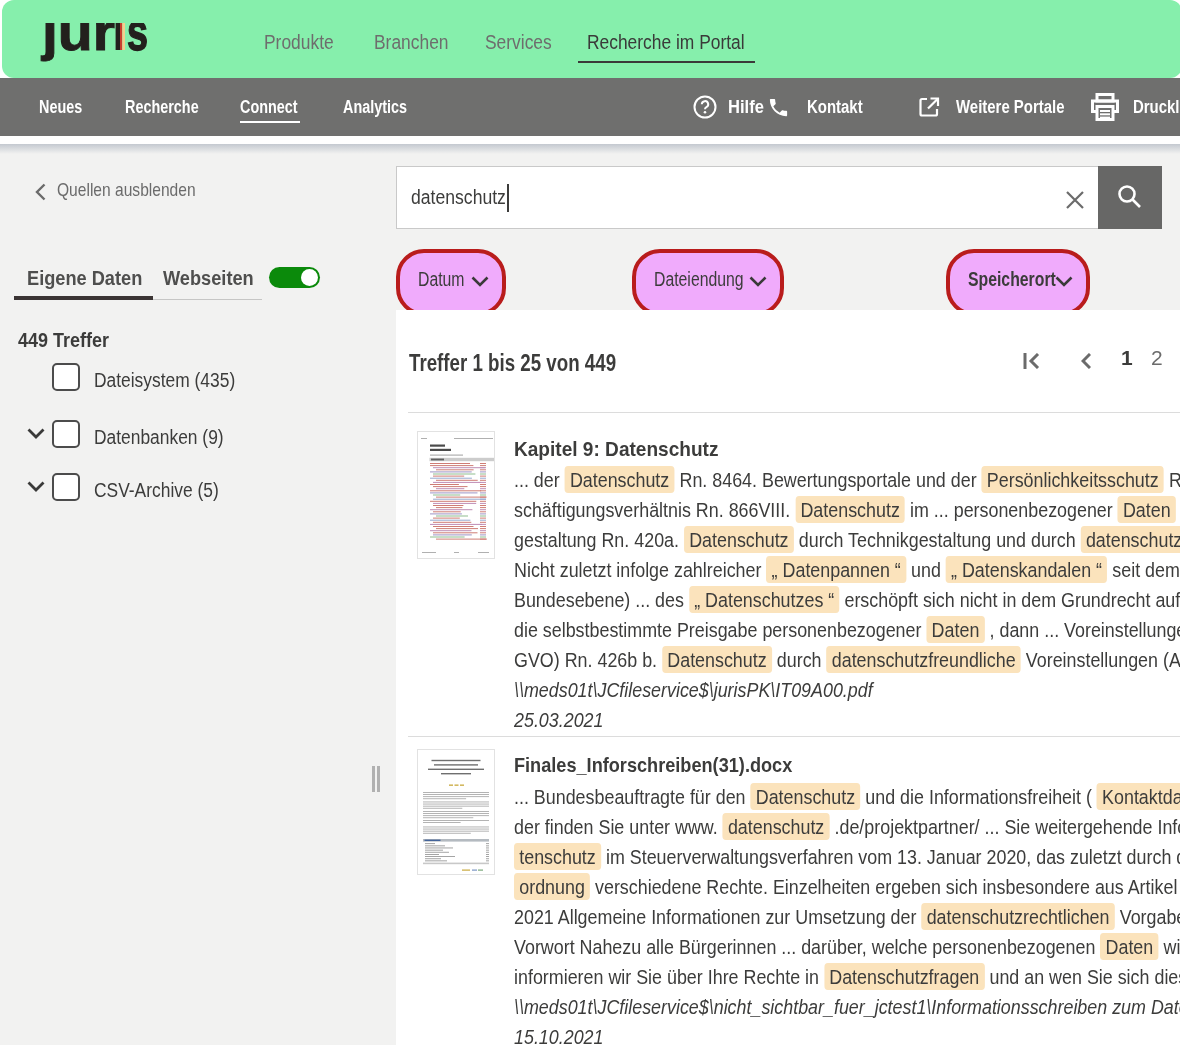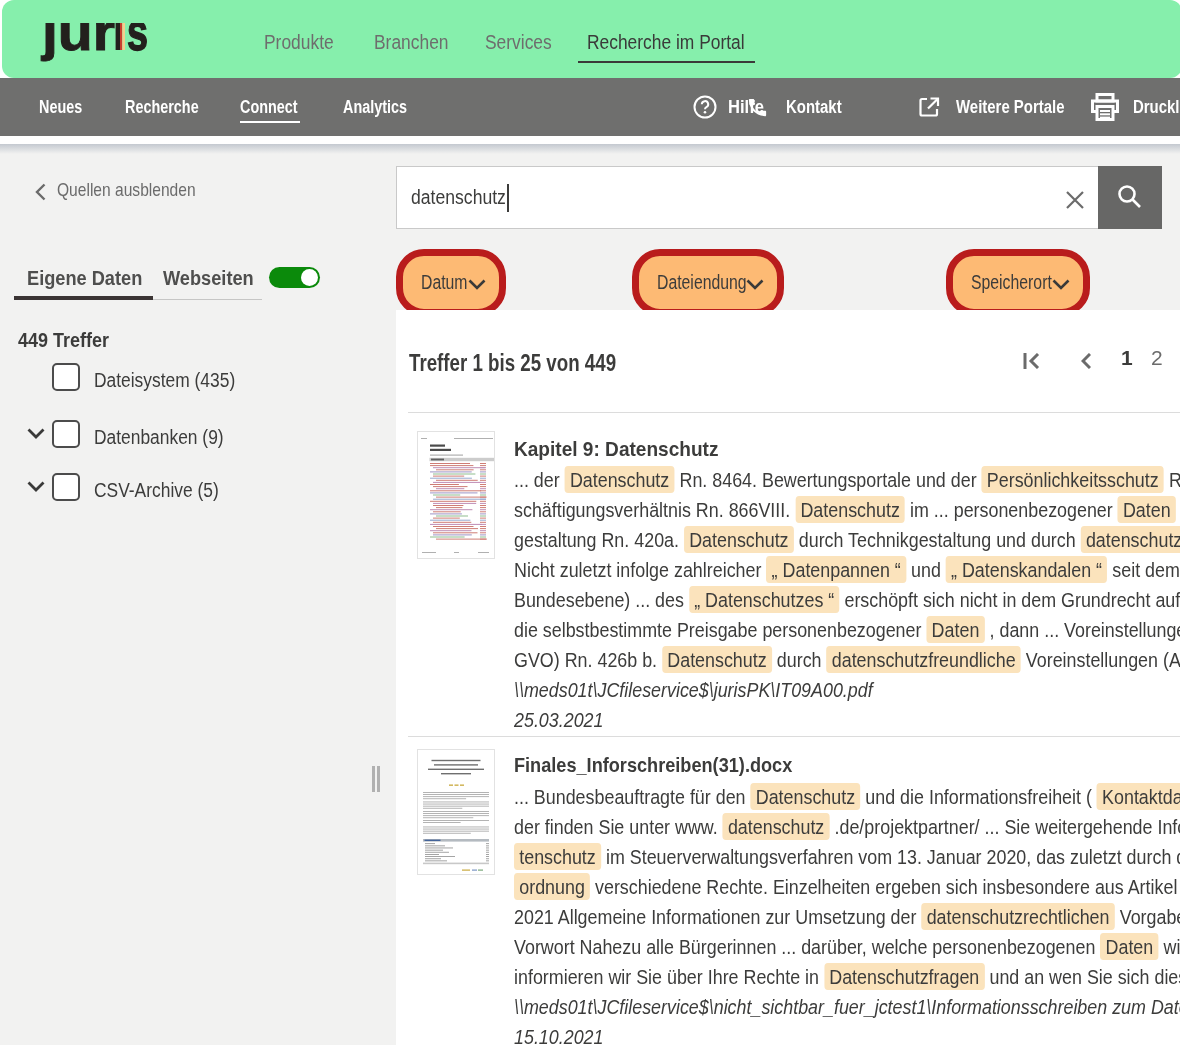--- a/index.html
+++ b/index.html
@@ -58,21 +58,21 @@
   
   .searchwrap { position:absolute; left:396px; top:22px; width:766px; height:63px; }
   .searchbox { position:absolute; left:0; top:0; width:702px; height:63px; background:#fff; border:1px solid #c9c9c9; border-right:none; }
   .searchtext { position:absolute; left:14px; top:19px; font-size:20px; color:#3c3c3b;
       transform:scaleX(0.88); transform-origin:0 50%; }
   .caret { position:absolute; left:110px; top:17px; width:2px; height:28px; background:#3c3c3b; }
   .clearx { position:absolute; left:668px; top:23px; }
   .searchbtn { position:absolute; left:702px; top:0; width:64px; height:63px; background:#676766; }
 
   
-  .pill { position:absolute; top:105px; height:67px; border:7px solid #b91c1c; border-radius:28px; background:#fdba74; }
+  .pill { position:absolute; top:105px; height:67px; border:4px solid #b91c1c; border-radius:28px; background:#f0abfc; }
   .pill span { position:absolute; left:18px; top:15px; font-size:20px; color:#3c3c3b; white-space:nowrap;
       transform:scaleX(0.79); transform-origin:0 50%; }
   .pill svg { position:absolute; right:13px; top:23px; }
 
   
   .panel { position:absolute; left:396px; top:166px; width:1000px; height:743px; background:#fff; }
   .phead { position:absolute; left:13px; top:39px; font-size:24px; font-weight:700; color:#3c3c3b;
       transform:scaleX(0.78); transform-origin:0 0; }
   .pgn { position:absolute; top:43px; }
   .phr { position:absolute; left:12px; top:102px; width:980px; height:1px; background:#dcdcdc; }
@@ -123,21 +123,21 @@
   <div class="dn-underline"></div>
 
   <div class="iconitem" style="left:693px;">
     <svg width="24" height="24" viewBox="0 0 24 24">
         <circle cx="12" cy="12" r="10.5" fill="none" stroke="#fff" stroke-width="2"></circle>
         <path d="M8.8 9.3a3.2 3.2 0 1 1 4.6 2.9c-1 .5-1.4 1-1.4 2.1" fill="none" stroke="#fff" stroke-width="2"></path>
         <circle cx="12" cy="17.3" r="1.3" fill="#fff"></circle>
       </svg>
     <span style="transform:scaleX(0.92);">Hilfe</span>
   </div>
-  <div class="iconitem" style="left:746px;" id="kontakt">
+  <div class="iconitem" style="left:767px;" id="kontakt">
     <svg width="23" height="23" viewBox="0 0 24 24">
         <path fill="#fff" d="M6.62 10.79c1.44 2.83 3.76 5.14 6.59 6.59l2.2-2.2c.27-.27.67-.36 1.02-.24 1.12.37 2.33.57 3.57.57.55 0 1 .45 1 1V20c0 .55-.45 1-1 1-9.39 0-17-7.61-17-17 0-.55.45-1 1-1h3.5c.55 0 1 .45 1 1 0 1.25.2 2.45.57 3.57.11.35.03.74-.25 1.02l-2.2 2.2z"></path>
       </svg>
     <span style="margin-left:17px;">Kontakt</span>
   </div>
   <div class="iconitem" style="left:917px;" id="weitere">
     <svg width="24" height="24" viewBox="0 0 24 24">
         <path d="M10 4H5a1.5 1.5 0 0 0-1.5 1.5V19A1.5 1.5 0 0 0 5 20.5h13.5A1.5 1.5 0 0 0 20 19v-5" fill="none" stroke="#fff" stroke-width="2.2"></path>
         <path d="M13.5 3.5H21v7.5" fill="none" stroke="#fff" stroke-width="2.2"></path>
         <path d="M20.3 4.2 11 13.5" fill="none" stroke="#fff" stroke-width="2.2"></path>
@@ -217,21 +217,21 @@
     <svg width="18" height="11" viewBox="0 0 18 11">
         <path d="M1.5 1.5 9 9l7.5-7.5" fill="none" stroke="#3a3a39" stroke-width="2.6"></path>
       </svg>
     </div>
   <div class="pill" style="left:632px; width:152px;">
       <span>Dateiendung</span>
     <svg width="18" height="11" viewBox="0 0 18 11">
         <path d="M1.5 1.5 9 9l7.5-7.5" fill="none" stroke="#3a3a39" stroke-width="2.6"></path>
       </svg>
     </div>
-  <div class="pill" style="left:946px; width:144px;">
+  <div class="pill" style="left:946px; width:144px;font-weight:bold;">
       <span>Speicherort</span>
     <svg width="18" height="11" viewBox="0 0 18 11">
         <path d="M1.5 1.5 9 9l7.5-7.5" fill="none" stroke="#3a3a39" stroke-width="2.6"></path>
       </svg>
     </div>
 
   <div class="panel">
     <div class="phead">Treffer 1 bis 25 von 449</div>
     <div class="pgn" style="left:627px;"><svg width="17" height="16" viewBox="0 0 17 16">
           <path d="M2 0v16" stroke="#6b6b6b" stroke-width="3" fill="none"></path>

